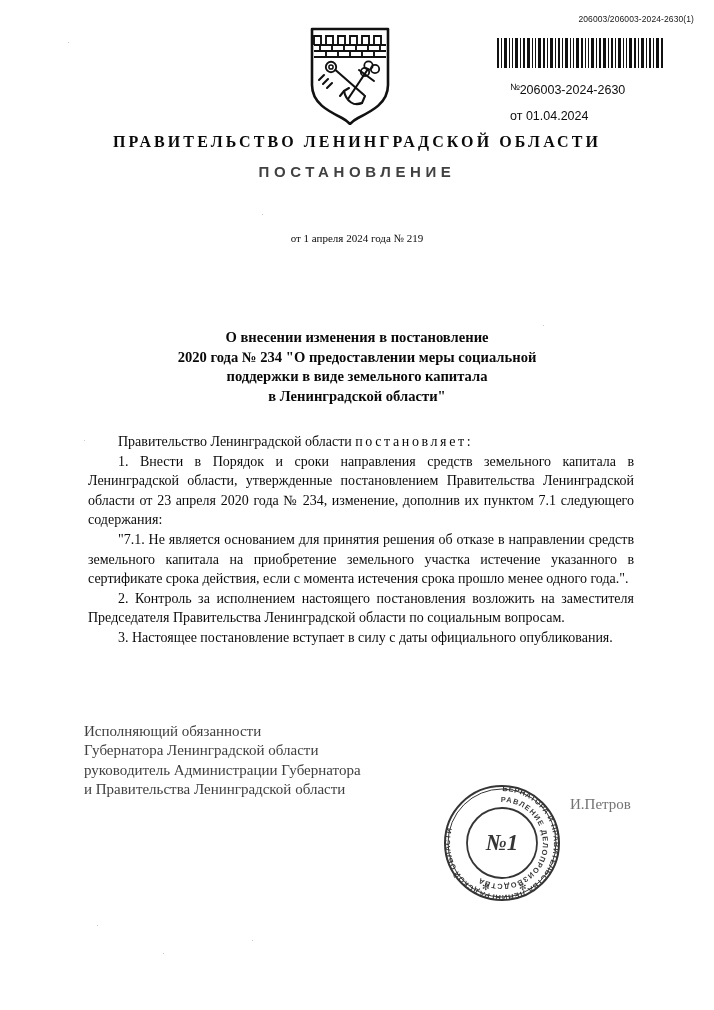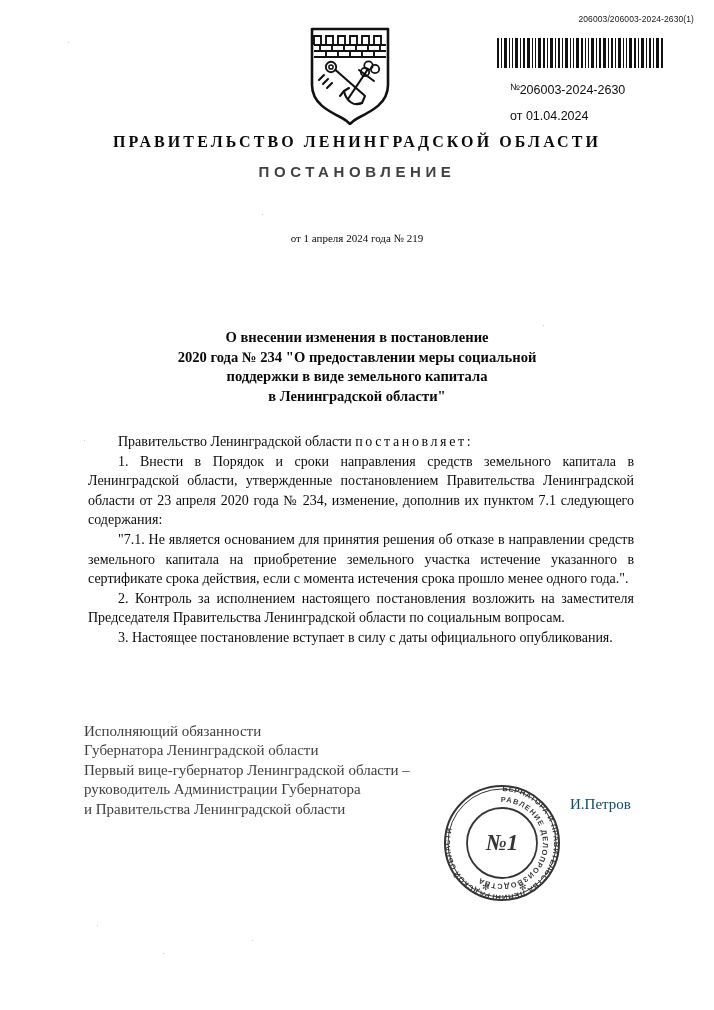--- a/index.html
+++ b/index.html
@@ -155,21 +155,21 @@
     font-size: 15px;
     line-height: 19.4px;
     color: #404040;
   }
   #signature-block .sig-line { display: block; white-space: nowrap; }
   #signatory-name {
     position: absolute;
     top: 796px;
     left: 570px;
     font-size: 15px;
-    color: #0c4a6e;
+    color: #737373;
     white-space: nowrap;
   }
 
   
   #official-stamp {
     position: absolute;
     top: 778px;
     left: 437px;
     width: 130px;
     height: 130px;
@@ -308,21 +308,20 @@
     <p class="no-just"><span>Правительство Ленинградской области </span><span class="spaced">постановляет:</span></p>
     <p>1. Внести в Порядок и сроки направления средств земельного капитала в Ленинградской области, утвержденные постановлением Правительства Ленинградской области от 23 апреля 2020 года № 234, изменение, дополнив их пунктом 7.1 следующего содержания:</p>
     <p>"7.1. Не является основанием для принятия решения об отказе в направлении средств земельного капитала на приобретение земельного участка истечение указанного в сертификате срока действия, если с момента истечения срока прошло менее одного года.".</p>
     <p>2. Контроль за исполнением настоящего постановления возложить на заместителя Председателя Правительства Ленинградской области по социальным вопросам.</p>
     <p>3. Настоящее постановление вступает в силу с даты официального опубликования.</p>
   </div>
 
   <div id="signature-block">
     <span class="sig-line">Исполняющий обязанности</span>
     <span class="sig-line">Губернатора Ленинградской области</span>
-    <span class="sig-line">Первый вице-губернатор Ленинградской области –</span>
     <span class="sig-line">руководитель Администрации Губернатора</span>
     <span class="sig-line">и Правительства Ленинградской области</span>
   </div>
 
   <div id="signatory-name">И.Петров</div>
 
   <div id="official-stamp">
     <svg width="130" height="130" viewBox="0 0 130 130" xmlns="http://www.w3.org/2000/svg">
       <defs>
         <path id="stamp-outer-path" d="M 65,65 m 0,-52 a 52,52 0 1,1 -0.1,0"></path>

